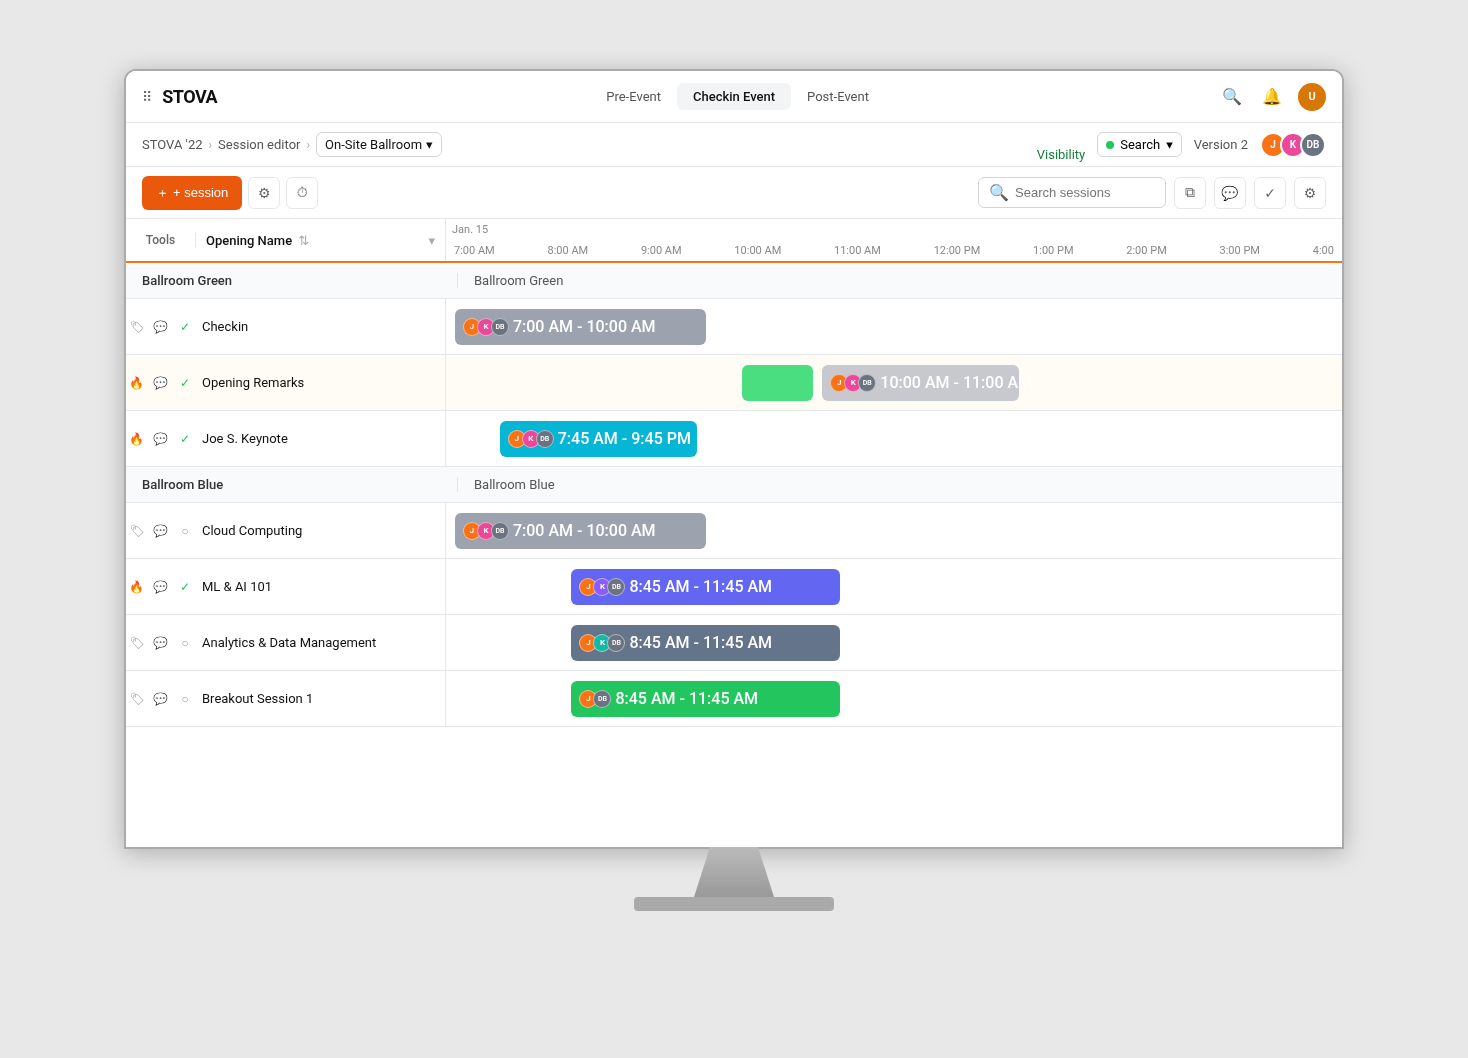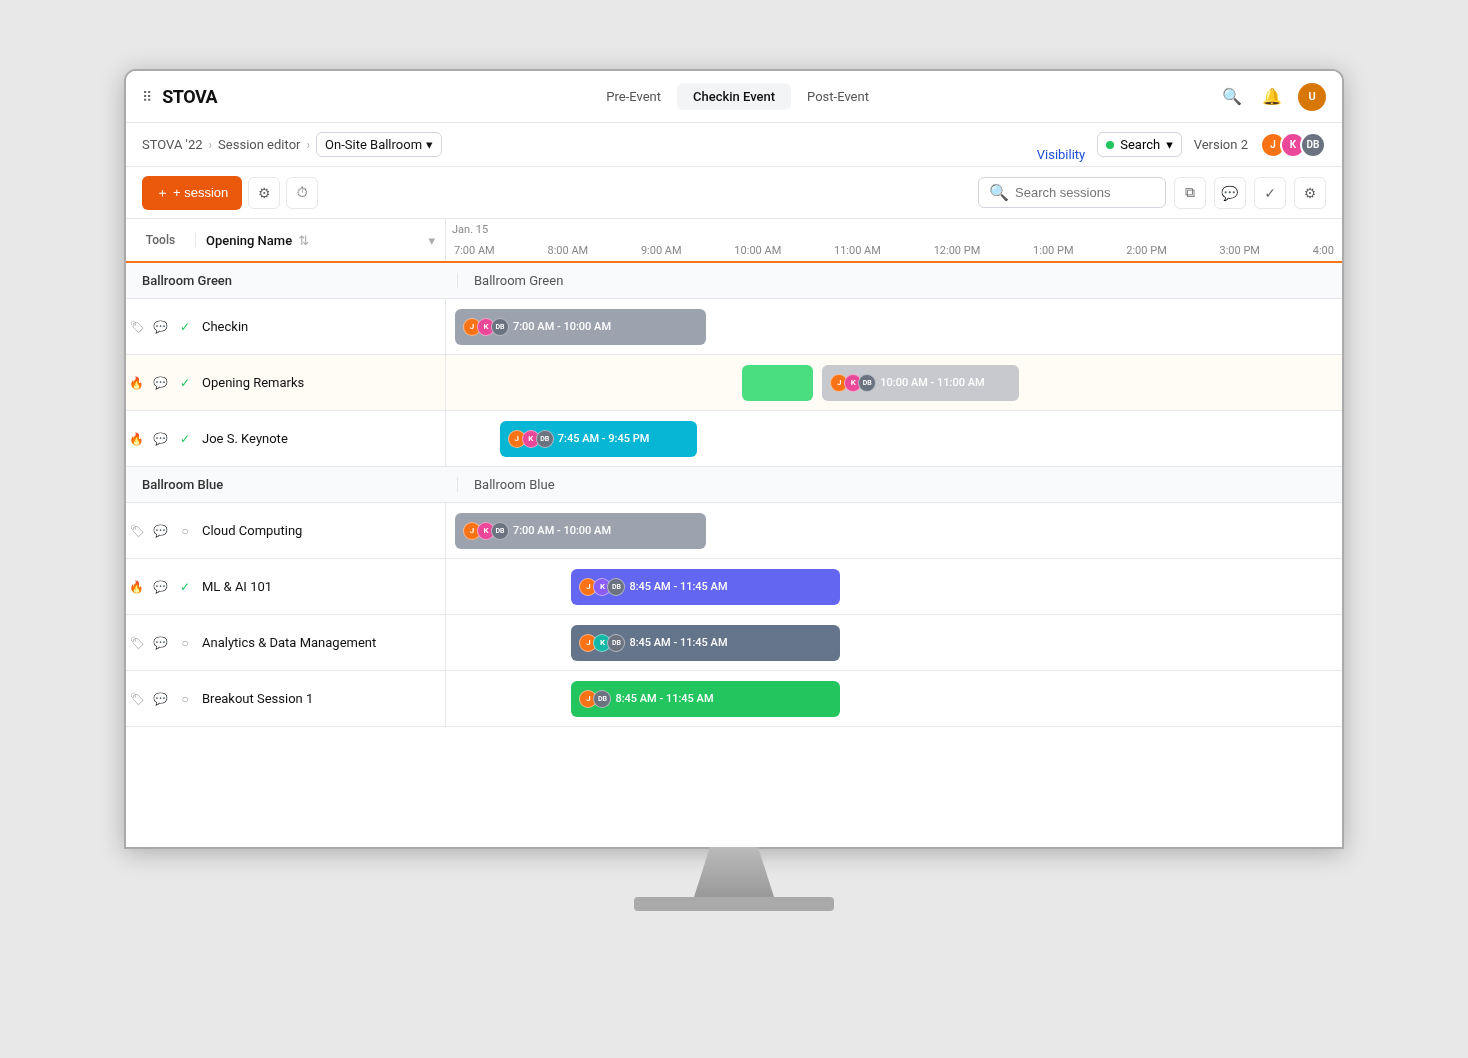--- a/index.html
+++ b/index.html
@@ -155,21 +155,21 @@
 
     .breadcrumb-right {
       margin-left: auto;
       display: flex;
       align-items: center;
       gap: 12px;
     }
 
     .visibility-label {
       font-size: 13px;
-      color: #1d4ed8;
+      color: #15803d;
       margin-top: 20px;
     }
 
     .visibility-btn {
       display: flex;
       align-items: center;
       gap: 6px;
       padding: 4px 8px;
       border: 1px solid #d1d5db;
       border-radius: 6px;
@@ -495,21 +495,21 @@
 
     .block-avatar:first-child { margin-left: 0; }
     .ba-orange { background: #f97316; }
     .ba-pink { background: #ec4899; }
     .ba-db { background: #6b7280; font-size: 7px; }
     .ba-teal { background: #14b8a6; }
     .ba-purple { background: #8b5cf6; }
 
     .block-time {
       white-space: nowrap;
-      font-size: 11px;
+      font-size: 16px;
     }
 
     
     .monitor-stand {
       width: 80px;
       height: 50px;
       background: linear-gradient(to bottom, #bbb, #999);
       clip-path: polygon(20% 0%, 80% 0%, 100% 100%, 0% 100%);
       margin-top: -2px;
     }

